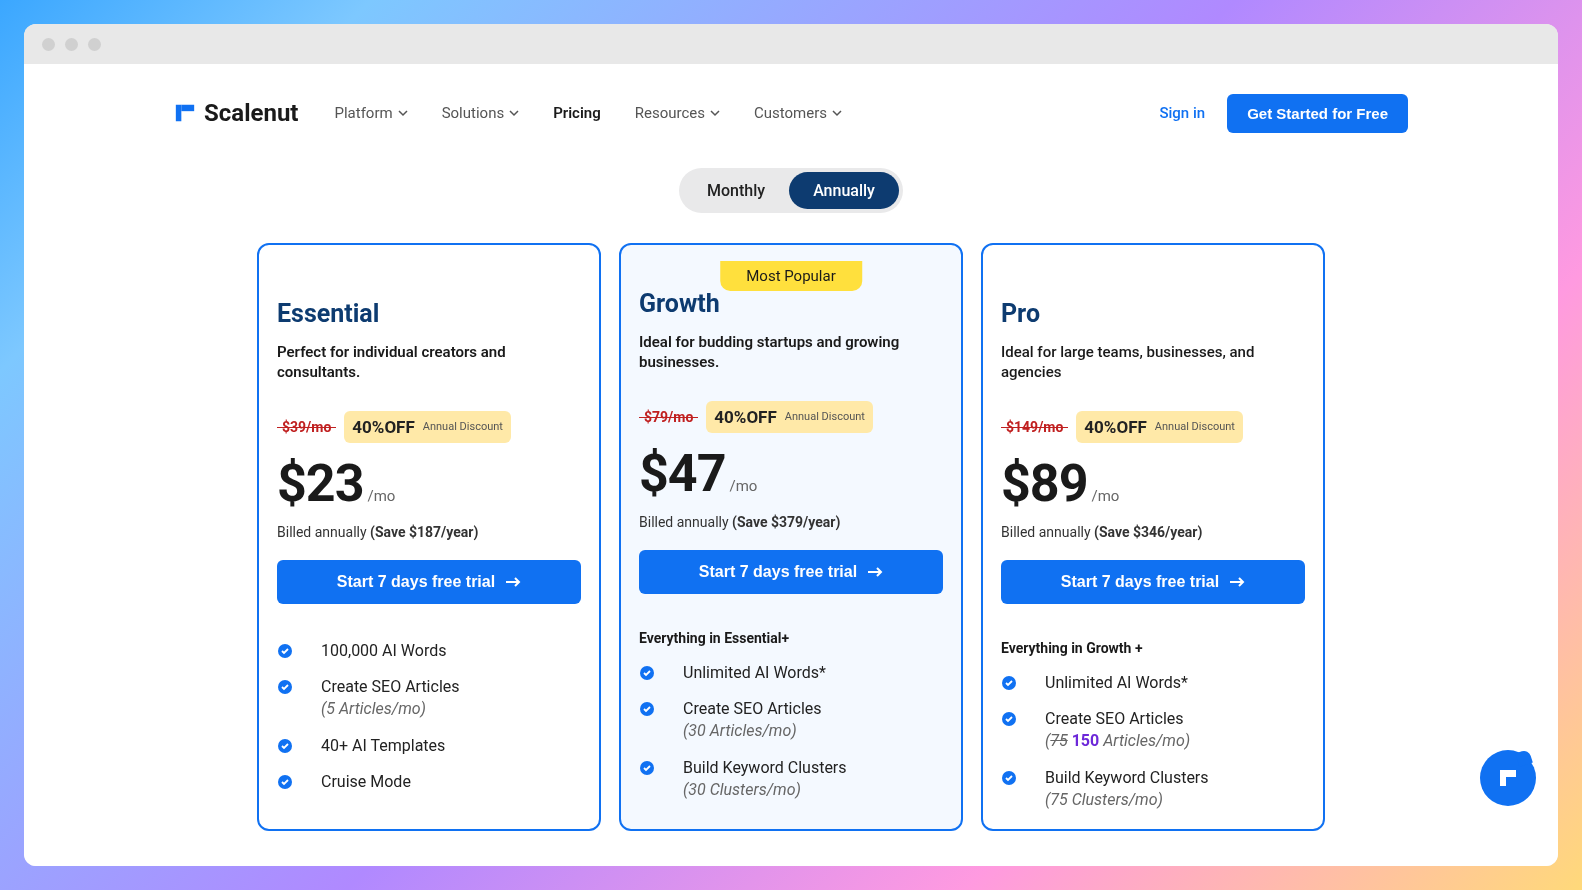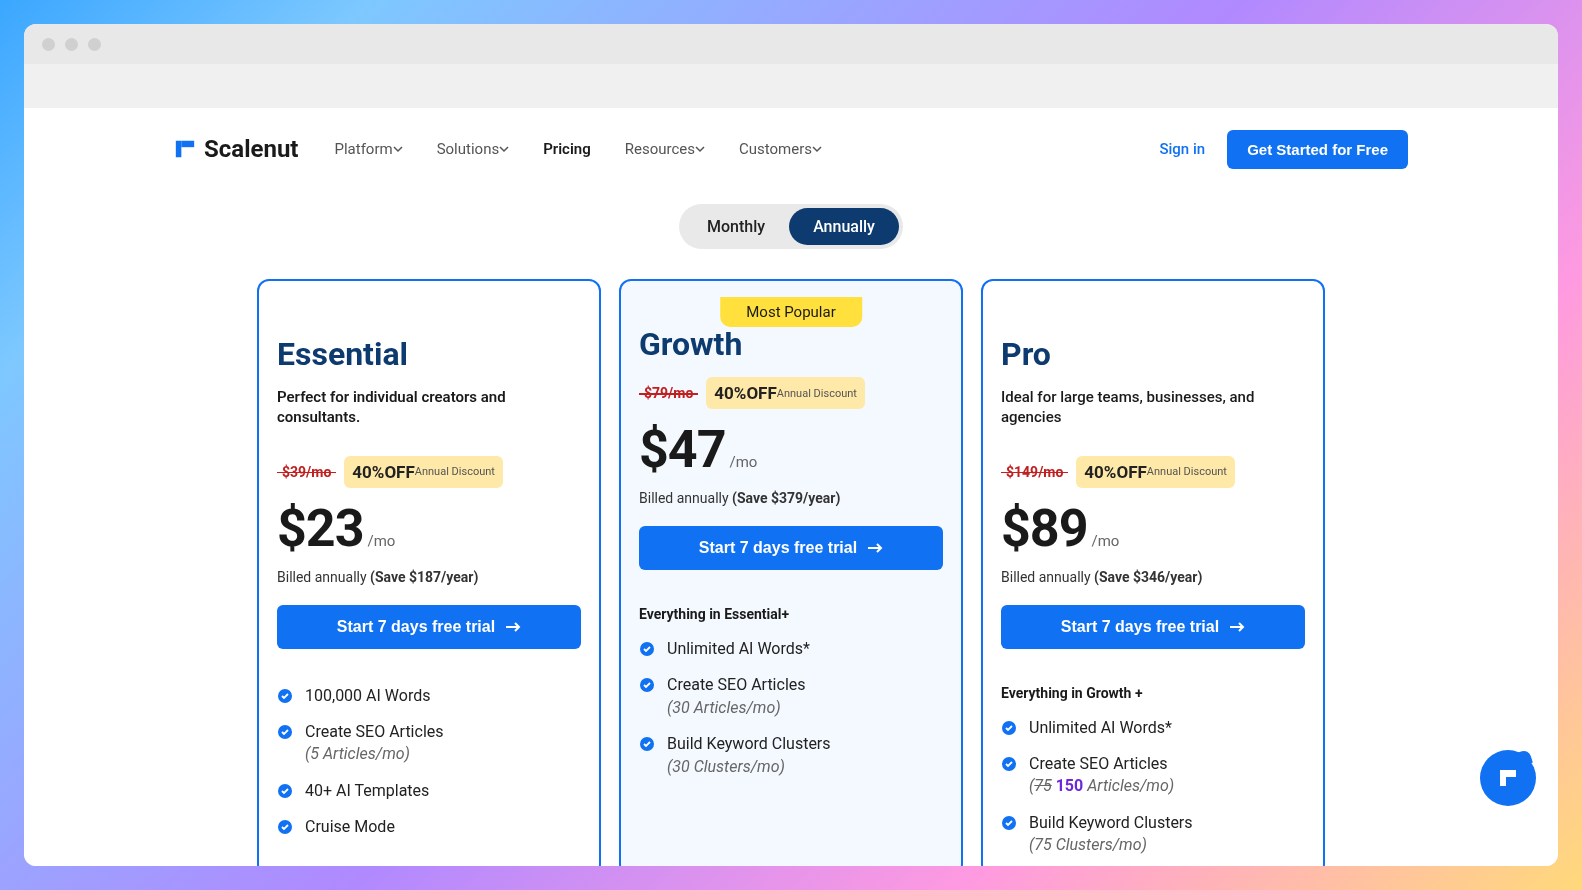--- a/index.html
+++ b/index.html
@@ -28,42 +28,41 @@
   padding-left: 18px;
   gap: 10px;
 }
 .window-dot {
   width: 13px; height: 13px; border-radius: 50%; background: #d0d0d0;
 }
 .page {
   flex: 1;
   background: #fff;
   overflow: hidden;
-  padding: 8px 150px;
-  margin-top: 44px;
+  padding: 16px 150px;
 }
 .navbar {
   display: flex;
   align-items: center;
   height: 66px;
 }
 .logo {
   display: flex; align-items: center; gap: 8px;
   font-weight: 700; font-size: 24px; color: #1a1a1a;
 }
 .logo-icon {
   width: 22px; height: 22px; position: relative; display:inline-block;
 }
 .logo-icon svg { width:100%; height:100%; }
 .nav-links {
   display: flex; gap: 34px; margin-left: 36px;
 }
 .nav-link {
   font-size: 15px; color: #555;
-  display: flex; align-items: center; 
+  display: flex; align-items: center; gap: 5px;
   cursor: pointer;
 }
 .nav-link.active { color: #1a1a1a; font-weight: 600; }
 .chevron-down { width:10px; height:10px; }
 .nav-right {
   margin-left: auto; display: flex; align-items: center; gap: 22px;
 }
 .signin { color: #1071f2; font-size: 15px; font-weight: 500; cursor:pointer; }
 .btn-primary {
   background: #1071f2; color: #fff; border: none; border-radius: 6px;
@@ -93,41 +92,41 @@
 .plan.highlight {
   background: #f4f9ff; border-color: #1071f2;
   padding-top: 44px;
 }
 .badge {
   position: absolute; top: 16px; left: 50%; transform: translateX(-50%);
   background: #ffe03d; color: #1a1a1a; font-size: 15px;
   padding: 6px 26px; border-radius: 0 0 10px 10px;
 }
 .plan-name {
-  font-size: 32px; font-weight: 700; color: #0d3b70; margin-bottom: 14px;
+  font-size: 25px; font-weight: 700; color: #0d3b70; margin-bottom: 14px;
 }
 .plan-desc {
   font-size: 15px; color: #1a1a1a; font-weight: 600; line-height: 1.35;
   margin-bottom: 28px;
 }
 .plan-desc.light { font-weight: 500; }
 .price-row {
   display: flex; align-items: center; gap: 0; margin-bottom: 10px;
 }
 .strike {
   color: #c02020; font-weight: 700; font-size: 14px;
   position: relative; padding: 3px 5px;
 }
 .strike::after {
   content: ''; position: absolute; left: 0; right: 0; top: 50%;
   height: 1.5px; background: #c02020;
 }
 .discount-badge {
   background: #ffe9a8; border-radius: 6px; padding: 6px 8px;
-  display: flex; align-items: center; margin-left: 8px;
+  display: flex; align-items: center; gap: 8px; margin-left: 8px;
 }
 .discount-pct { font-size: 17px; font-weight: 700; color: #222; }
 .discount-label { font-size: 11px; color: #555; }
 .big-price {
   display: flex; align-items: baseline; gap: 4px; margin-bottom: 10px;
 }
 .big-price-val { font-size: 52px; font-weight: 700; color: #1a1a1a; letter-spacing: -1px; }
 .big-price-per { font-size: 15px; color: #666; }
 .billed {
   font-size: 14px; color: #333; margin-bottom: 20px;
@@ -138,21 +137,21 @@
   border-radius: 6px; padding: 13px; font-size: 16px; font-weight: 700;
   display: flex; align-items: center; justify-content: center; gap: 10px;
   cursor: pointer; margin-bottom: 36px;
 }
 .arrow-right { width: 16px; height: 12px; }
 .everything {
   font-size: 14px; font-weight: 700; color: #1a1a1a; margin-bottom: 16px;
 }
 .features { list-style: none; display: flex; flex-direction: column; gap: 14px; }
 .feature {
-  display: flex; align-items: flex-start; gap: 12px;
+  display: flex; align-items: flex-start; gap: 28px;
   font-size: 16px; color: #222;
 }
 .feature-icon {
   width: 16px; height: 16px; flex-shrink: 0; margin-top: 3px;
 }
 .feature-text { line-height: 1.4; }
 .feature-sub { color: #666; font-style: italic; }
 .feature-strike { text-decoration: line-through; font-style: italic; color:#666;}
 .chat-bubble {
   position: fixed; right: 46px; bottom: 84px;
@@ -289,20 +288,21 @@
                 <path d="M5 8 L7 10 L11 6" stroke="#fff" stroke-width="1.8" fill="none"></path>
               </svg>
             <span class="feature-text">Cruise Mode</span>
           </li>
         </ul>
       </div>
 
       <div class="plan highlight">
         <div class="badge">Most Popular</div>
         <div class="plan-name">Growth</div>
+        <div class="plan-desc">Ideal for budding startups and growing businesses.</div>
         <div class="price-row">
           <span class="strike">$79/mo</span>
           <span class="discount-badge">
             <span class="discount-pct">40%OFF</span>
             <span class="discount-label">Annual Discount</span>
           </span>
         </div>
         <div class="big-price">
           <span class="big-price-val">$47</span>
           <span class="big-price-per">/mo</span>

